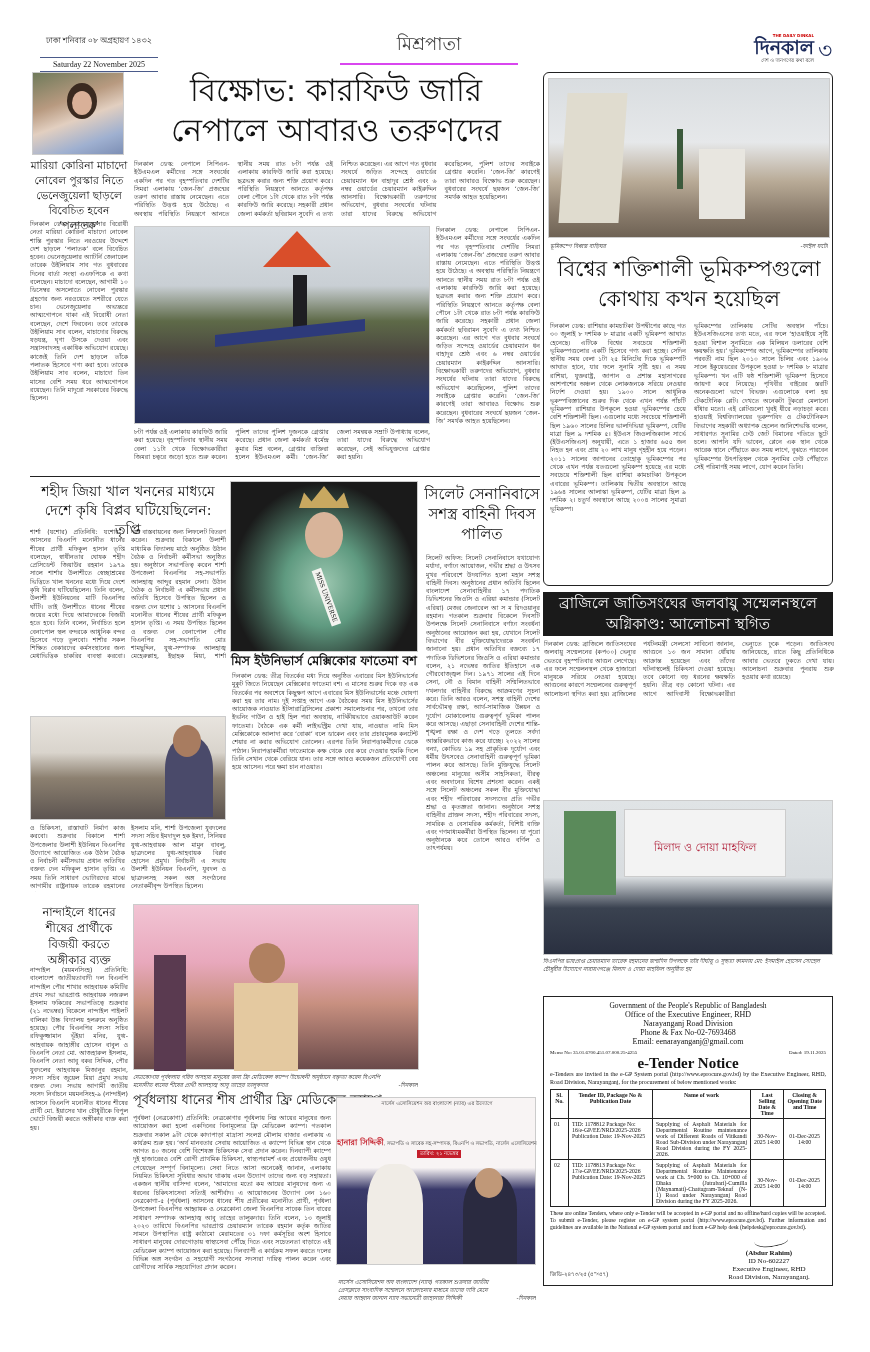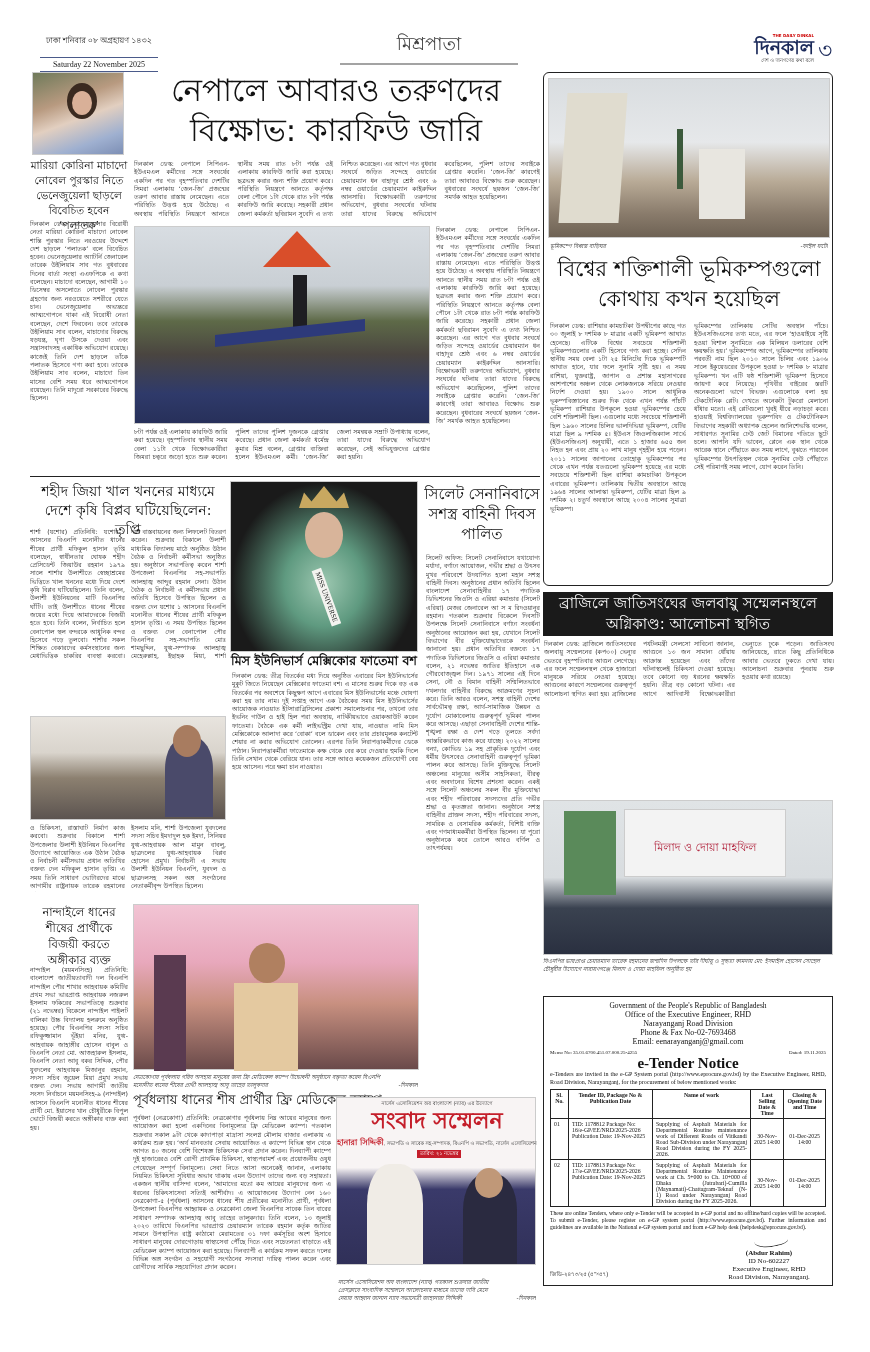--- a/index.html
+++ b/index.html
@@ -1,21 +1,21 @@
 <!DOCTYPE html>
 <html><head>
 <meta charset="utf-8">
 <style>
 *{box-sizing:border-box;margin:0;padding:0}
 body{width:870px;height:1352px;background:#fff;font-family:"DejaVu Sans",sans-serif;color:#111;position:relative;overflow:hidden}
 .abs{position:absolute}
 .masthead-date{left:25px;top:32px;width:73px;font-family:"Liberation Serif",serif;font-size:7px;text-align:center;color:#222}
 .masthead-date .l1{border-bottom:1px solid #4a5a8a;padding-bottom:10px}
 .masthead-date .l2{border-bottom:1px solid #4a5a8a;padding:2px 0}
-.section-title{left:203px;top:30px;width:118px;text-align:center;font-size:18px;color:#444;border-bottom:2px solid #a3a3a3;padding-bottom:2px}
+.section-title{left:203px;top:30px;width:118px;text-align:center;font-size:18px;color:#444;border-bottom:2px solid #d946ef;padding-bottom:2px}
 .photo{background:linear-gradient(135deg,#8a8a7a,#c8c0b0 40%,#6a6a60);border:1px solid #ccc}
 .txt{font-size:6.2px;line-height:8.3px;color:#222;text-align:justify;overflow:hidden}
 .head{font-weight:bold;text-align:center;color:#111;line-height:1.15}
 .cap{font-size:5.6px;color:#333;font-style:italic;overflow:hidden}
 .rule{background:#222}
 .boxed{border:1.5px solid #222;border-radius:6px}
 .banner{background:#1a1a1a;color:#fff;text-align:center;font-weight:bold}
 .tender{border:1.5px solid #222;font-family:"Liberation Serif",serif;color:#111;padding:4px 6px}
 .tender .c{text-align:center}
 .tender table{border-collapse:collapse;width:100%;font-size:5.8px;margin-top:3px}
@@ -38,22 +38,22 @@
 <div class="abs" style="left:818px;top:33px;font-size:22px;color:#1b2a5a">৩</div>
 
 <div class="abs photo" style="left:32px;top:72px;width:92px;height:83px;background:linear-gradient(160deg,#6f7a5a 0%,#b89a80 35%,#e2cfc0 55%,#9fb0d0 80%,#7d8fb5 100%)">
   <div style="position:absolute;left:34px;top:10px;width:30px;height:36px;border-radius:50%;background:#3a2a20"></div>
   <div style="position:absolute;left:39px;top:18px;width:20px;height:24px;border-radius:50%;background:#d9b098"></div>
 </div>
 <div class="abs head" style="left:30px;top:158px;width:98px;font-size:10.5px;font-weight:normal;line-height:15px">মারিয়া কোরিনা মাচাদো নোবেল পুরস্কার নিতে ভেনেজুয়েলা ছাড়লে বিবেচিত হবেন ‘পলাতক’</div>
 <div class="abs txt" style="left:30px;top:220px;width:98px;height:256px">দিনকাল ডেস্ক: ভেনেজুয়েলার বিরোধী নেতা মারিয়া কোরিনা মাচাদো নোবেল শান্তি পুরস্কার নিতে নরওয়ের উদ্দেশে দেশ ছাড়লে ‘পলাতক’ বলে বিবেচিত হবেন। ভেনেজুয়েলার অ্যাটর্নি জেনারেল তারেক উইলিয়াম সাব গত বুধবারের দিনের বার্তা সংস্থা এএফপিকে এ কথা বলেছেন। মাচাদো বলেছেন, আগামী ১০ ডিসেম্বর অসলোতে নোবেল পুরস্কার গ্রহণের জন্য নরওয়েতে সশরীরে যেতে চান। ভেনেজুয়েলার অভ্যন্তরে আত্মগোপনে থাকা এই বিরোধী নেতা বলেছেন, দেশে ফিরবেন। তবে তারেক উইলিয়াম সাব বলেন, মাচাদোর বিরুদ্ধে ষড়যন্ত্র, ঘৃণা উসকে দেওয়া এবং সন্ত্রাসবাদসহ একাধিক অভিযোগ রয়েছে। কাজেই তিনি দেশ ছাড়লে তাঁকে পলাতক হিসেবে গণ্য করা হবে। তারেক উইলিয়াম সাব বলেন, মাচাদো তিন মাসের বেশি সময় ধরে আত্মগোপনে রয়েছেন। তিনি মাদুরো সরকারের বিরুদ্ধে ছিলেন।</div>
 
 <div class="abs head" style="left:132px;top:70px;width:408px;font-size:31px;font-weight:normal;line-height:40px">
+  <div>বিক্ষোভ: কারফিউ জারি</div>
   <div>নেপালে আবারও তরুণদের</div>
-  <div>বিক্ষোভ: কারফিউ জারি</div>
 </div>
 <div class="abs txt" style="left:134px;top:160px;width:406px;height:60px;column-count:4;column-gap:8px">দিনকাল ডেস্ক: নেপালে সিপিএন-ইউএমএল কর্মীদের সঙ্গে সংঘর্ষের একদিন পর গত বৃহস্পতিবার দেশটির সিমরা এলাকায় ‘জেন-জি’ প্রজন্মের তরুণ আবার রাস্তায় নেমেছেন। এতে পরিস্থিতি উত্তপ্ত হয়ে উঠেছে। এ অবস্থায় পরিস্থিতি নিয়ন্ত্রণে আনতে স্থানীয় সময় রাত ৮টা পর্যন্ত ওই এলাকায় কারফিউ জারি করা হয়েছে। ছত্রভঙ্গ করার জন্য শক্তি প্রয়োগ করে। পরিস্থিতি নিয়ন্ত্রণে আনতে কর্তৃপক্ষ বেলা পৌনে ১টা থেকে রাত ৮টা পর্যন্ত কারফিউ জারি করেছে। সহকারী প্রধান জেলা কর্মকর্তা ছবিরামন সুবেদি এ তথ্য নিশ্চিত করেছেন। এর আগে গত বুধবার সংঘর্ষে জড়িত সন্দেহে ওয়ার্ডের চেয়ারম্যান ধন বাহাদুর শ্রেষ্ঠ এবং ৬ নম্বর ওয়ার্ডের চেয়ারম্যান কাইরুদ্দিন আনসারি। বিক্ষোভকারী তরুণদের অভিযোগ, বুধবার সংঘর্ষের ঘটনায় তারা যাদের বিরুদ্ধে অভিযোগ করেছিলেন, পুলিশ তাদের সবাইকে গ্রেপ্তার করেনি। ‘জেন-জি’ কারণেই তারা আবারও বিক্ষোভ শুরু করেছেন। বুধবারের সংঘর্ষে ছয়জন ‘জেন-জি’ সমর্থক আহত হয়েছিলেন।</div>
 <div class="abs photo" style="left:134px;top:226px;width:296px;height:198px;background:linear-gradient(180deg,#d8dde2 0%,#c9cfd4 30%,#5e6a48 48%,#4a4540 65%,#2f3a6a 85%,#27305a 100%)">
   <div style="position:absolute;left:128px;top:4px;width:0;height:0;border-left:34px solid transparent;border-right:34px solid transparent;border-bottom:36px solid #d94e2a"></div>
   <div style="position:absolute;left:158px;top:48px;width:14px;height:60px;background:#1e1e22"></div>
   <div style="position:absolute;left:80px;top:100px;width:150px;height:12px;background:#2d3a7a;transform:skewY(-6deg)"></div>
 </div>
 <div class="abs txt" style="left:134px;top:428px;width:296px;height:44px;column-count:3;column-gap:8px">৮টা পর্যন্ত ওই এলাকায় কারফিউ জারি করা হয়েছে। বৃহস্পতিবার স্থানীয় সময় বেলা ১১টা থেকে বিক্ষোভকারীরা জিমরা চত্বরে জড়ো হতে শুরু করেন। পুলিশ তাদের পুলিশ দুজনকে গ্রেপ্তার করেছে। প্রধান জেলা কর্মকর্তা ধর্মেন্দ্র কুমার মিশ্র বলেন, গ্রেপ্তার ব্যক্তিরা হলেন ইউএমএল কর্মী। ‘জেন-জি’ জেলা সমন্বয়ক সম্রাট উপাধ্যায় বলেন, তারা যাদের বিরুদ্ধে অভিযোগ করেছেন, সেই অভিযুক্তদের গ্রেপ্তার করা হয়নি।</div>
 <div class="abs txt" style="left:436px;top:226px;width:104px;height:246px">দিনকাল ডেস্ক: নেপালে সিপিএন-ইউএমএল কর্মীদের সঙ্গে সংঘর্ষের একদিন পর গত বৃহস্পতিবার দেশটির সিমরা এলাকায় ‘জেন-জি’ প্রজন্মের তরুণ আবার রাস্তায় নেমেছেন। এতে পরিস্থিতি উত্তপ্ত হয়ে উঠেছে। এ অবস্থায় পরিস্থিতি নিয়ন্ত্রণে আনতে স্থানীয় সময় রাত ৮টা পর্যন্ত ওই এলাকায় কারফিউ জারি করা হয়েছে। ছত্রভঙ্গ করার জন্য শক্তি প্রয়োগ করে। পরিস্থিতি নিয়ন্ত্রণে আনতে কর্তৃপক্ষ বেলা পৌনে ১টা থেকে রাত ৮টা পর্যন্ত কারফিউ জারি করেছে। সহকারী প্রধান জেলা কর্মকর্তা ছবিরামন সুবেদি এ তথ্য নিশ্চিত করেছেন। এর আগে গত বুধবার সংঘর্ষে জড়িত সন্দেহে ওয়ার্ডের চেয়ারম্যান ধন বাহাদুর শ্রেষ্ঠ এবং ৬ নম্বর ওয়ার্ডের চেয়ারম্যান কাইরুদ্দিন আনসারি। বিক্ষোভকারী তরুণদের অভিযোগ, বুধবার সংঘর্ষের ঘটনায় তারা যাদের বিরুদ্ধে অভিযোগ করেছিলেন, পুলিশ তাদের সবাইকে গ্রেপ্তার করেনি। ‘জেন-জি’ কারণেই তারা আবারও বিক্ষোভ শুরু করেছেন। বুধবারের সংঘর্ষে ছয়জন ‘জেন-জি’ সমর্থক আহত হয়েছিলেন।</div>
 
@@ -116,21 +116,20 @@
   <div style="position:absolute;left:100px;top:78px;width:64px;height:88px;background:#e4c9a0"></div>
   <div style="position:absolute;left:20px;top:50px;width:32px;height:116px;background:#5a3a50"></div>
 </div>
 <div class="abs cap" style="left:133px;top:1073px;width:250px;height:17px;line-height:8px">নেত্রকোণার পূর্বধলায় গরিব অসহায় মানুষের জন্য ফ্রি মেডিকেল ক্যাম্প উদ্বোধনী অনুষ্ঠানে বক্তৃতা করেন বিএনপি মনোনীত ধানের শীষের প্রার্থী আলহাজ্ব আবু তাহের তালুকদার</div>
 <div class="abs cap" style="left:384px;top:1081px;width:34px;text-align:right">-দিনকাল</div>
 <div class="abs head" style="left:133px;top:1093px;width:286px;font-size:13px;font-weight:normal;text-align:left">পূর্বধলায় ধানের শীষ প্রার্থীর ফ্রি মেডিকেল ক্যাম্প</div>
 <div class="abs txt" style="left:133px;top:1114px;width:198px;height:232px">পূর্বধলা (নেত্রকোণা) প্রতিনিধি: নেত্রকোণার পূর্বধলায় নিম্ন আয়ের মানুষের জন্য আয়োজন করা হলো একদিনের বিনামূল্যের ফ্রি মেডিকেল ক্যাম্প। গতকাল শুক্রবার সকাল ৯টা থেকে কাদাপাড়া মাদ্রাসা সংলগ্ন মৌলাম বাজার এলাকায় এ কার্যক্রম শুরু হয়। ‘অর্থ মানবতার সেবায় আয়োজিত এ ক্যাম্পে বিভিন্ন স্থান থেকে আগত ৪০ জনের বেশি বিশেষজ্ঞ চিকিৎসক সেবা প্রদান করেন। দিনব্যাপী ক্যাম্পে দুই হাজারেরও বেশি রোগী প্রাথমিক চিকিৎসা, স্বাস্থ্যপরামর্শ এবং প্রয়োজনীয় ওষুধ পেয়েছেন সম্পূর্ণ বিনামূল্যে। সেবা নিতে আসা অনেকেই জানান, এলাকায় নিয়মিত চিকিৎসা সুবিধার অভাব থাকায় এমন উদ্যোগ তাদের জন্য বড় সহায়তা। একজন স্থানীয় বাসিন্দা বলেন, ‘আমাদের মতো কম আয়ের মানুষদের জন্য এ ধরনের চিকিৎসাসেবা সত্যিই আশীর্বাদ। এ আয়োজনের উদ্যোগ নেন ১৬০ নেত্রকোণা-৫ (পূর্বধলা) আসনের ধানের শীষ প্রতীকের মনোনীত প্রার্থী, পূর্বধলা উপজেলা বিএনপির আহ্বায়ক ও নেত্রকোনা জেলা বিএনপির সাবেক তিন বারের সাধারণ সম্পাদক আলহাজ্ব আবু তাহের তালুকদার। তিনি বলেন, ১৩ জুলাই ২০২৩ তারিখে বিএনপির ভারপ্রাপ্ত চেয়ারম্যান তারেক রহমান কর্তৃক জাতির সামনে উপস্থাপিত রাষ্ট্র কাঠামো মেরামতের ৩১ দফা কর্মসূচির অংশ হিসাবে সাধারণ মানুষের দোরগোড়ায় স্বাস্থ্যসেবা পৌঁছে দিতে এবং সচেতনতা বাড়াতে এই মেডিকেল ক্যাম্প আয়োজন করা হয়েছে। দিনব্যাপী এ কার্যক্রম সফল করতে দলের বিভিন্ন অঙ্গ সংগঠন ও সহযোগী সংগঠনের সদস্যরা দায়িত্ব পালন করেন এবং রোগীদের সার্বিক সহযোগিতা প্রদান করেন।</div>
 
 <div class="abs photo" style="left:336px;top:1097px;width:200px;height:168px;background:linear-gradient(180deg,#f8f4f4 0%,#f8f4f4 42%,#3a3a6a 55%,#303058 100%)">
   <div style="position:absolute;left:0;top:2px;width:200px;text-align:center;font-size:5px;color:#333">নার্সেস এসোসিয়েশন অব বাংলাদেশ (ন্যাব) এর উদ্যোগে</div>
-  <div style="position:absolute;left:0;top:10px;width:200px;text-align:center;font-size:22px;color:#c41e2a;font-weight:bold;line-height:26px">সংবাদ সম্মেলন</div>
   <div style="position:absolute;left:0;top:38px;width:200px;font-size:8px;color:#c41e2a;white-space:nowrap;overflow:hidden"><span style="font-weight:bold">হানারা সিদ্দিকী</span><span style="font-size:5px;color:#333">, সভাপতি ও সাবেক সহ-সম্পাদক, বিএনপি ও সভাপতি, নার্সেস এসোসিয়েশন</span></div>
   <div style="position:absolute;left:80px;top:52px;font-size:5px;color:#fff;background:#c41e2a;padding:0 3px">তারিখ: ২১ নভেম্বর</div>
   <div style="position:absolute;left:30px;top:66px;width:56px;height:100px;border-radius:40% 40% 0 0;background:#f0ece6"></div>
   <div style="position:absolute;left:126px;top:76px;width:54px;height:90px;border-radius:40% 40% 0 0;background:#2a2a40"></div>
   <div style="position:absolute;left:138px;top:70px;width:28px;height:30px;border-radius:50%;background:#c09878"></div>
 </div>
 <div class="abs cap" style="left:338px;top:1278px;width:164px;height:32px;line-height:8px">নার্সেস এসোসিয়েশন অব বাংলাদেশ (ন্যাব) গতকাল শুক্রবার জাতীয় প্রেসক্লাবে সাংবাদিক সম্মেলনে আলোচনার মাধ্যমে তাদের দাবি মেনে নেয়ার আহ্বান জানান ন্যাব সভানেত্রী জাহানারা সিদ্দিকী</div>
 <div class="abs cap" style="left:500px;top:1294px;width:36px;text-align:right">-দিনকাল</div>
 
 <div class="abs tender" style="left:543px;top:996px;width:290px;height:290px">

